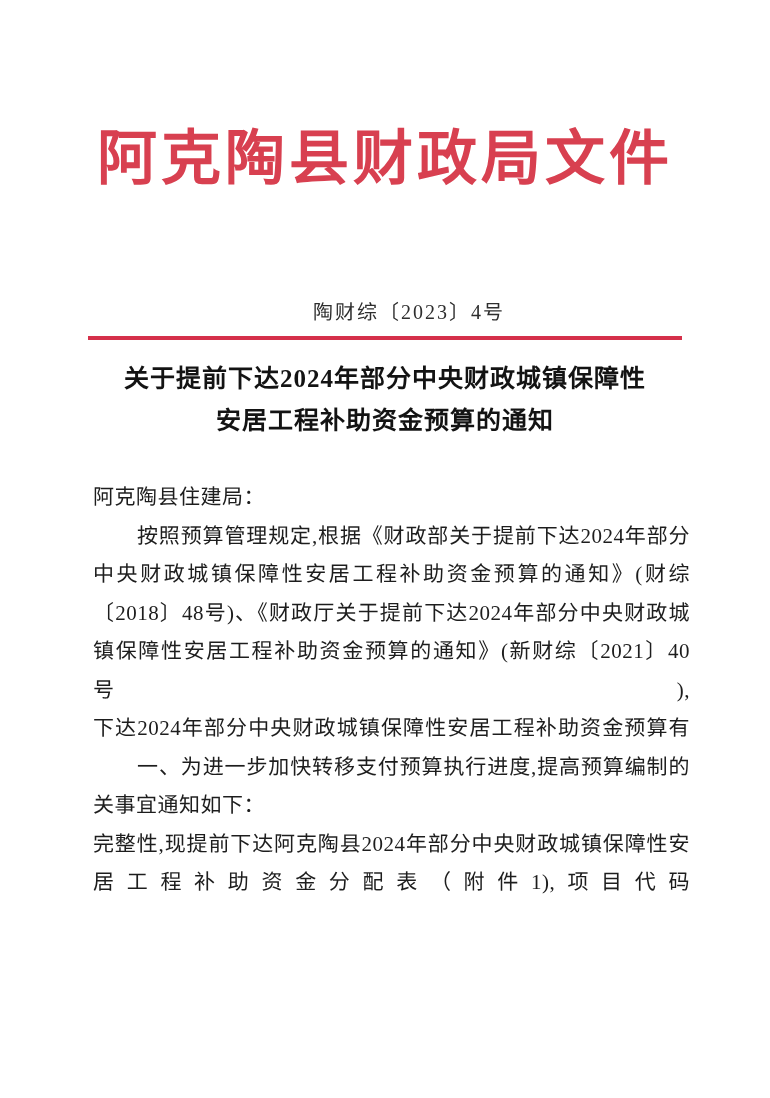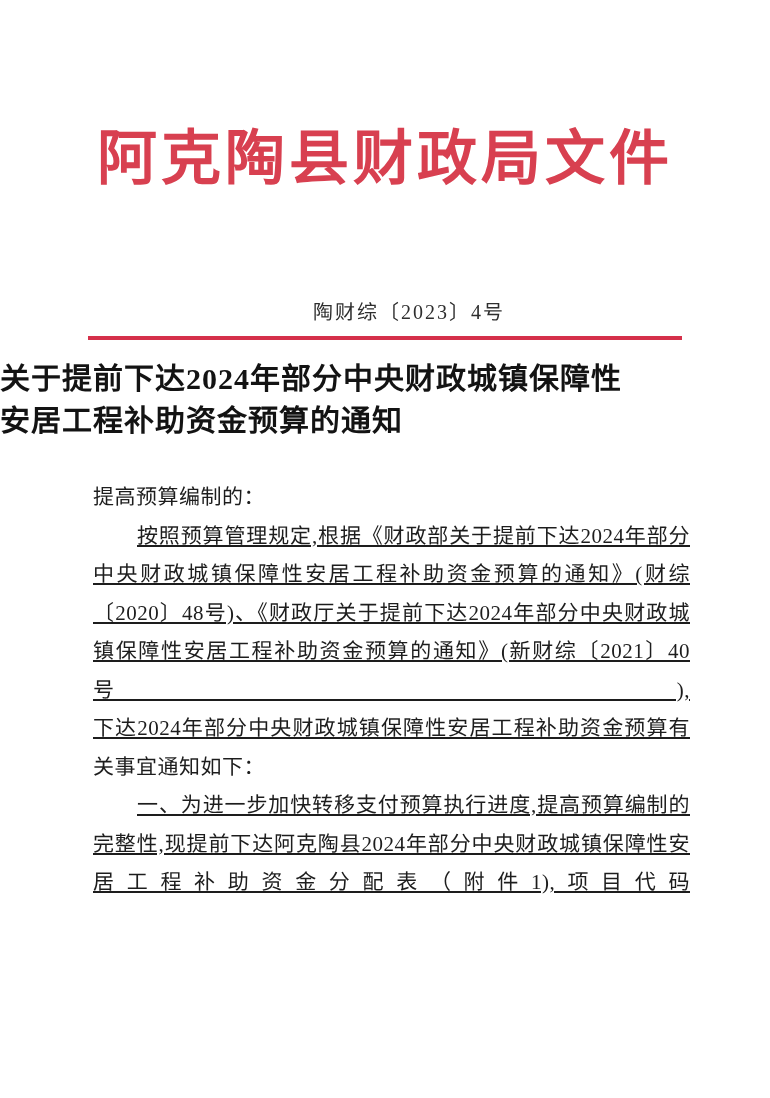--- a/index.html
+++ b/index.html
@@ -47,64 +47,65 @@
     width: 594px;
     height: 4px;
     background: #d5304a;
   }
   
   .doc-title {
     position: absolute;
     top: 358px;
     left: 0;
     width: 100%;
-    font-size: 30px;
+    text-align: center;
+    font-size: 25px;
     line-height: 42px;
     font-weight: bold;
     color: #131313;
     letter-spacing: 1px;
   }
   
   .body-block {
     position: absolute;
     top: 478px;
     left: 93px;
     width: 597px;
     font-size: 21px;
     line-height: 38.5px;
     color: #1d1d1d;
     letter-spacing: 0.5px;
   }
   .line { width: 100%; white-space: normal; }
-  .j { text-align: justify; text-align-last: justify; text-decoration: underline; }
+  .j { text-align: justify; text-align-last: justify; }
   .left { text-align: left; }
   .indent { text-indent: 44px; }
 </style>
 </head>
 <body>
 
 <div class="page">
 
   <div class="masthead">阿克陶县财政局文件</div>
 
   <div class="docnum">陶财综〔2023〕4号</div>
 
   <div class="redline"></div>
 
   <div class="doc-title">
     <div>关于提前下达2024年部分中央财政城镇保障性</div>
     <div>安居工程补助资金预算的通知</div>
   </div>
 
   <div class="body-block">
-    <div class="line left">提高预算编制的：</div>
+    <div class="line left">阿克陶县住建局：</div>
     <div class="line j indent">按照预算管理规定,根据《财政部关于提前下达2024年部分</div>
     <div class="line j">中央财政城镇保障性安居工程补助资金预算的通知》(财综</div>
-    <div class="line j">〔2020〕48号)、《财政厅关于提前下达2024年部分中央财政城</div>
+    <div class="line j">〔2018〕48号)、《财政厅关于提前下达2024年部分中央财政城</div>
     <div class="line j">镇保障性安居工程补助资金预算的通知》(新财综〔2021〕40号),</div>
     <div class="line j">下达2024年部分中央财政城镇保障性安居工程补助资金预算有</div>
+    <div class="line j indent">一、为进一步加快转移支付预算执行进度,提高预算编制的</div>
     <div class="line left">关事宜通知如下：</div>
-    <div class="line j indent">一、为进一步加快转移支付预算执行进度,提高预算编制的</div>
     <div class="line j">完整性,现提前下达阿克陶县2024年部分中央财政城镇保障性安</div>
     <div class="line j">居工程补助资金分配表（附件1),项目代码</div>
   </div>
 
 </div>
 
 </body></html>

